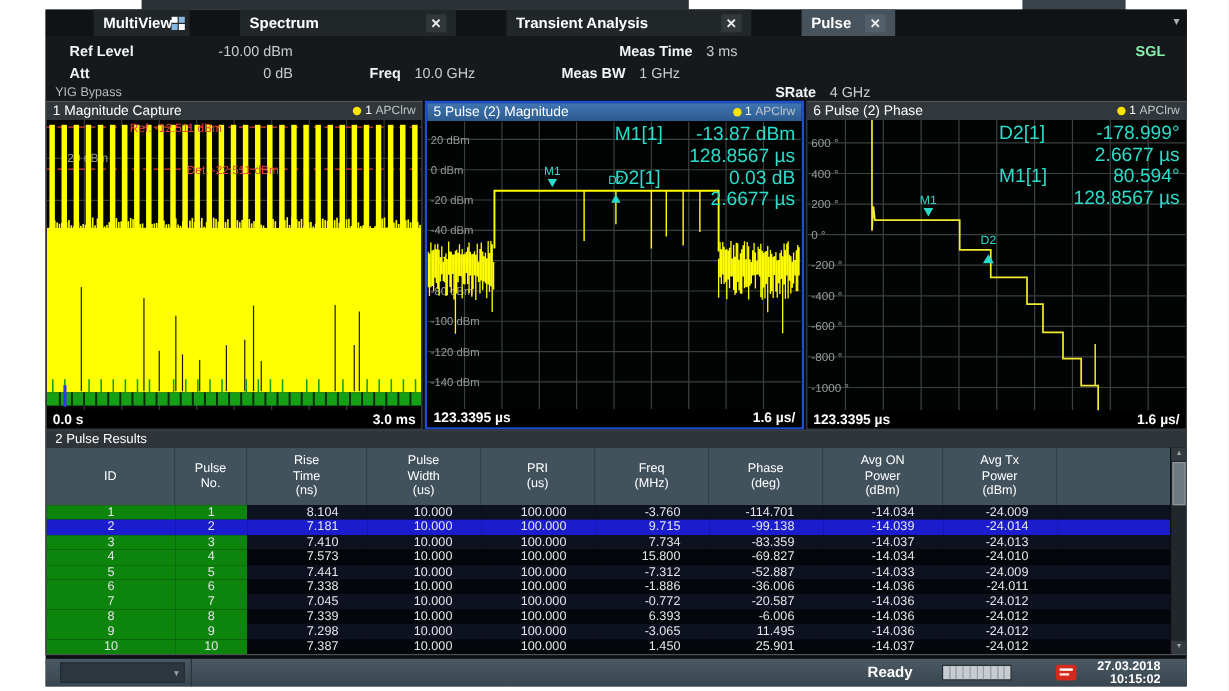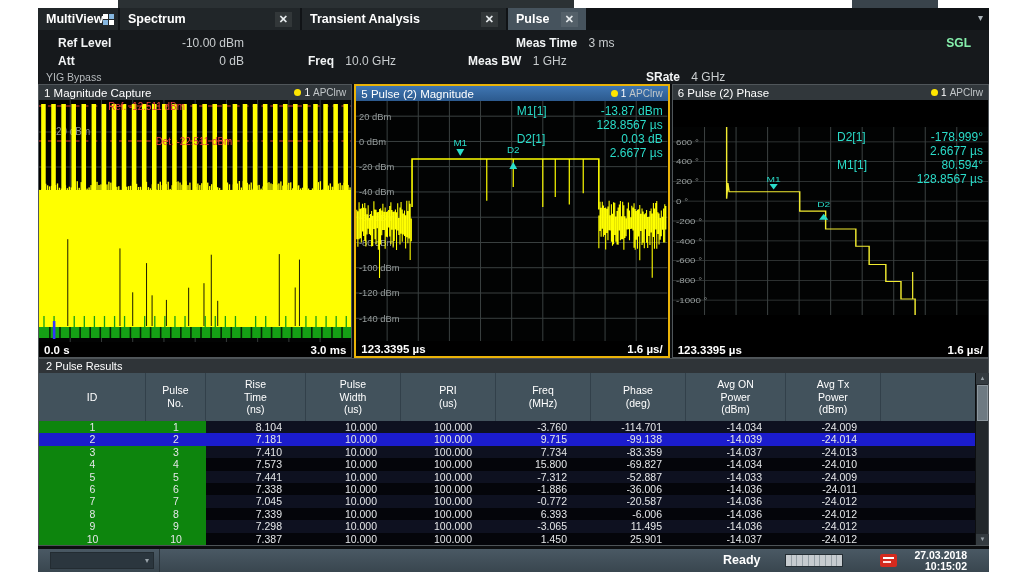--- a/index.html
+++ b/index.html
@@ -8,21 +8,21 @@
 
   .page { position:absolute; inset:0; background:#fff; }
   .top-strip { position:absolute; left:118px; top:0; width:456px; height:8px; background:#2b3134; }
   .tab-stub { position:absolute; left:852px; top:0; width:86px; height:28px; background:#39434b; }
   .screen { position:absolute; left:38px; top:8px; width:951px; height:564px; background:#0c0e10; }
 
   
   .tabbar { position:absolute; left:0; top:0; width:100%; height:22px; background:#101316; display:flex; align-items:stretch; }
   #tabs { display:flex; }
   .tab { display:flex; align-items:center; padding:0 8px; background:#212629; color:#fff;
-         font-size:12.5px; font-weight:bold; margin-right:2px; }
+         font-size:12.5px; font-weight:bold; margin-right:2px;margin-left:40px; }
   .tab.active { background:#46535d; }
   #tabs .tab:nth-child(1){ width:80px; }
   #tabs .tab:nth-child(2){ width:180px; }
   #tabs .tab:nth-child(3){ width:204px; }
   #tabs .tab:nth-child(4){ width:78px; }
   .tab-label { white-space:nowrap; }
   .tab-close { margin-left:auto; color:#e8ecee; font-size:11px; font-weight:bold; padding:1px 4px; background:rgba(255,255,255,0.08); }
   .grid-icon { margin-left:auto; display:grid; grid-template-columns:5px 5px; grid-auto-rows:5px; gap:1px; }
   .grid-icon i { display:block; }
   .grid-icon i:nth-child(1){ background:#ffffff; } .grid-icon i:nth-child(2){ background:#86b7e0; }
@@ -40,35 +40,35 @@
   .s-freq { left:270px; top:24px; }
   .s-meastime { left:454px; top:6px;padding-left:24px; }
   .s-measbw { left:430px; top:24px; }
   .s-srate { left:608px; top:24px;margin-top:16px; }
   .s-sgl { position:absolute; right:18px; top:6px; font-weight:bold; color:#86efac; }
   .s-yig { position:absolute; left:8px; top:41px; font-size:10.5px; color:#b6babd; }
 
   
   .panels { position:absolute; left:0; top:76px; width:100%; height:274px; display:flex; gap:2px; }
   .panel { border:1px solid #50565a; display:flex; flex-direction:column; background:#000; }
-  .panel.sel { border:2px solid #eab308; }
+  .panel.sel { border:2px solid #1d4ed8; }
   .panels .panel:nth-child(1){ width:317px; }
   .panels .panel:nth-child(2){ width:318px; }
-  .panels .panel:nth-child(3){ width:320px;gap:27px; }
+  .panels .panel:nth-child(3){ width:320px; }
   .ptitle { height:15px; flex:none; background:#31373b; color:#fff; font-size:11.5px; display:flex; align-items:center; padding:0 5px; gap:4px; }
   .panel.sel .ptitle { background:linear-gradient(#3f76b3,#2c5a8e); }
   .plegend { margin-left:auto; display:flex; align-items:center; gap:3px; }
   .plegend .dot { width:7px; height:7px; border-radius:50%; background:#ffe600; }
   .plegend .tno { color:#fff; font-size:10px; }
   .plegend .det { color:#c2c7c9; font-size:10px; }
   .plot { flex:1; position:relative; background:#020303; overflow:hidden; }
   .plot svg { position:absolute; inset:0; width:100%; height:100%; }
   .plot svg text { font-family:"Liberation Sans",sans-serif; }
   .paxis { height:15px; flex:none; background:#000; display:flex; justify-content:space-between; align-items:center; padding:0 5px; color:#fff; font-size:11.5px; font-weight:bold; }
-  .mk-readout { position:absolute; top:3px; right:5px; display:grid; grid-template-columns:auto auto; column-gap:22px; row-gap:0px; font-size:12px; color:#2adcc9; }
+  .mk-readout { position:absolute; top:3px; right:5px; display:grid; grid-template-columns:auto auto; column-gap:22px; row-gap:0px; font-size:16px; color:#2adcc9; }
   .mk-readout .mk-n { text-align:left; min-width:38px; }
   .mk-readout .mk-v { text-align:right; min-width:86px; }
 
   
   .table-window { position:absolute; left:0; top:350px; width:100%; height:188px; border:1px solid #4d5357; background:#060709; }
   .ttitle { height:14px; background:#2f3438; color:#fff; font-size:11px; display:flex; align-items:center; padding:0 7px; }
   .tcontent { position:relative; height:172px; }
   .tgrid { position:absolute; left:0; top:0; right:13px; }
   .thead { display:grid; grid-template-columns:107px 60px 100px 95px 95px 95px 95px 100px 95px 1fr; height:48px; background:#42525c; }
   .thead .hc { display:flex; align-items:center; justify-content:center; text-align:center; color:#fff; font-size:10.5px; line-height:1.2; white-space:pre-line; border-right:1px solid #32404a; }

